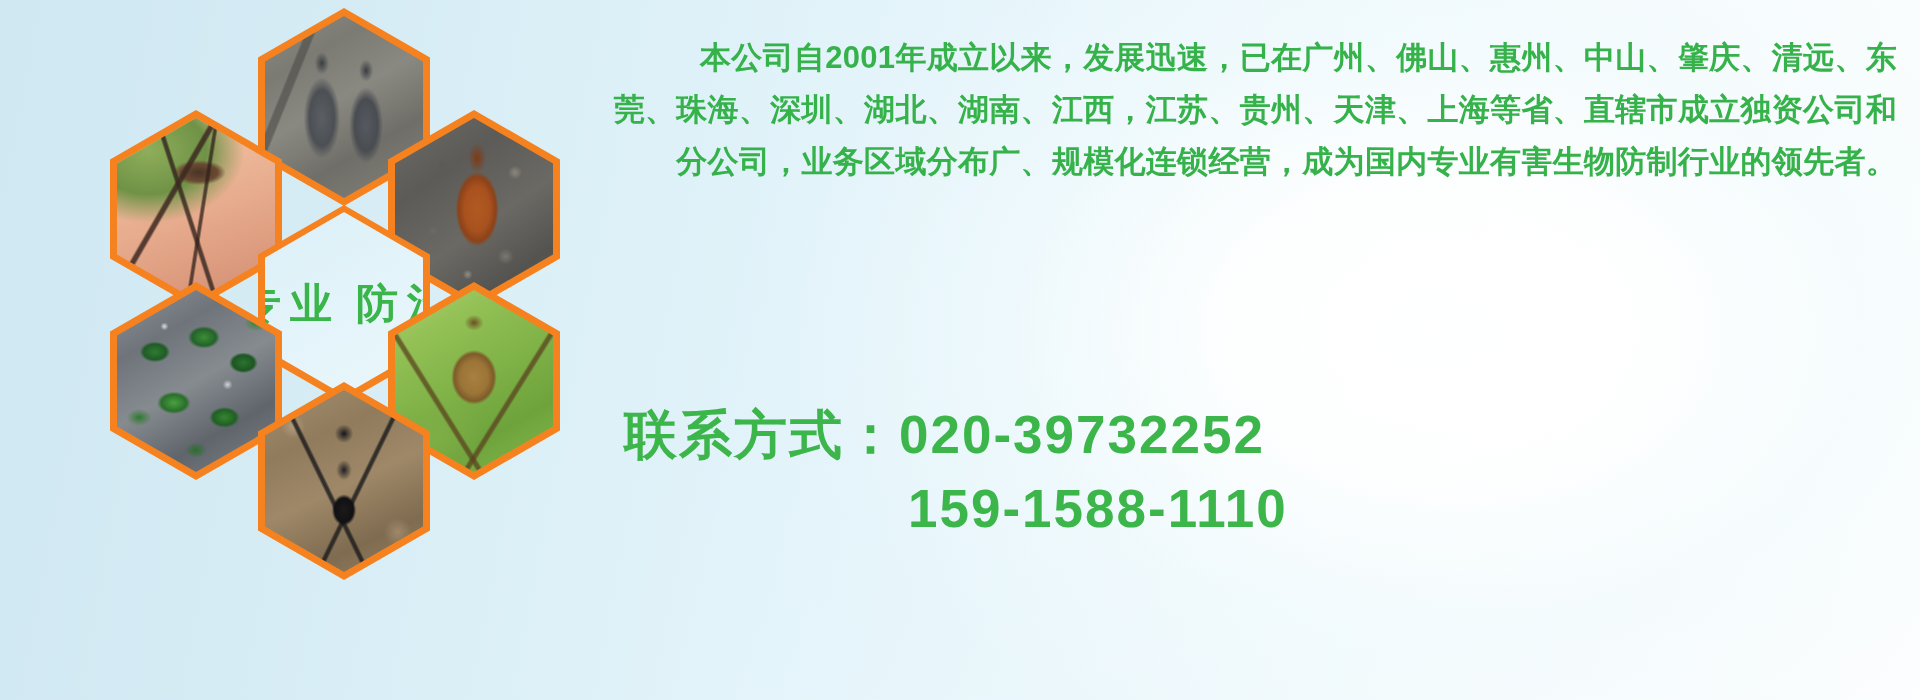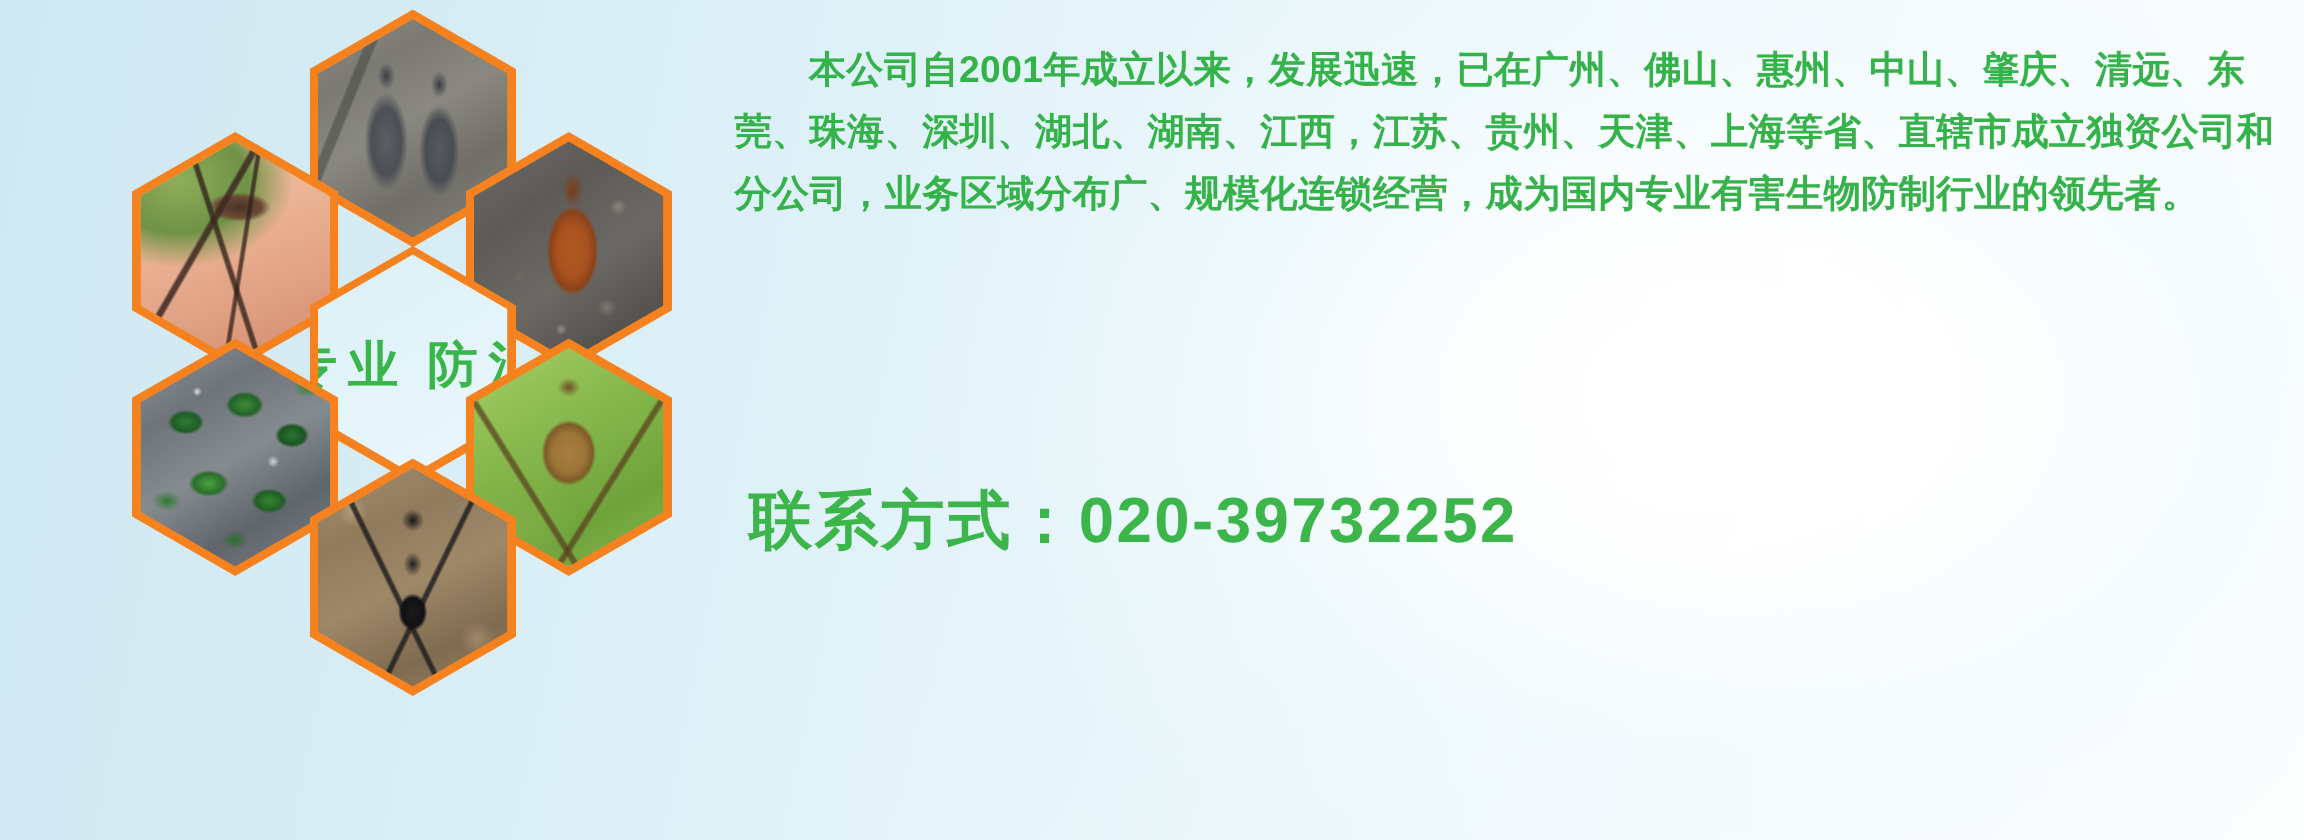--- a/index.html
+++ b/index.html
@@ -107,21 +107,21 @@
   }
   .hex-label span {
     color:#39b54a; font-weight:bold; font-size:42px; letter-spacing:9px;
     text-indent:9px; line-height:1.12; white-space:nowrap;
   }
 
   
   .copy {
     position:absolute; left:612px; top:32px; width:1285px;
     color:#36b24a; font-size:31px; line-height:52px; font-weight:600;
-    text-indent:62px; letter-spacing:.3px;
+    text-indent:62px; letter-spacing:.3px;text-align:right;
   }
   .contact { position:absolute; left:612px; top:398px; width:1290px; color:#3cb54a; }
   .contact .line1 {
     font-size:53px; font-weight:600; letter-spacing:2px;
     padding-left:12px; line-height:74px; white-space:nowrap;
   }
   .contact .line2 {
     font-size:53px; font-weight:600; letter-spacing:2px;
     padding-left:296px; line-height:74px; white-space:nowrap;
   }
@@ -175,15 +175,16 @@
         <div class="ph ph-ant"></div>
       </div>
     </div>
 
   </div>
 
   <div class="copy">本公司自2001年成立以来，发展迅速，已在广州、佛山、惠州、中山、肇庆、清远、东莞、珠海、深圳、湖北、湖南、江西，江苏、贵州、天津、上海等省、直辖市成立独资公司和分公司，业务区域分布广、规模化连锁经营，成为国内专业有害生物防制行业的领先者。</div>
 
   <div class="contact">
     <div class="line1">联系方式：020-39732252</div>
+    <div class="line2">159-1588-1110</div>
   </div>
 
 </div>
 
 </body></html>

